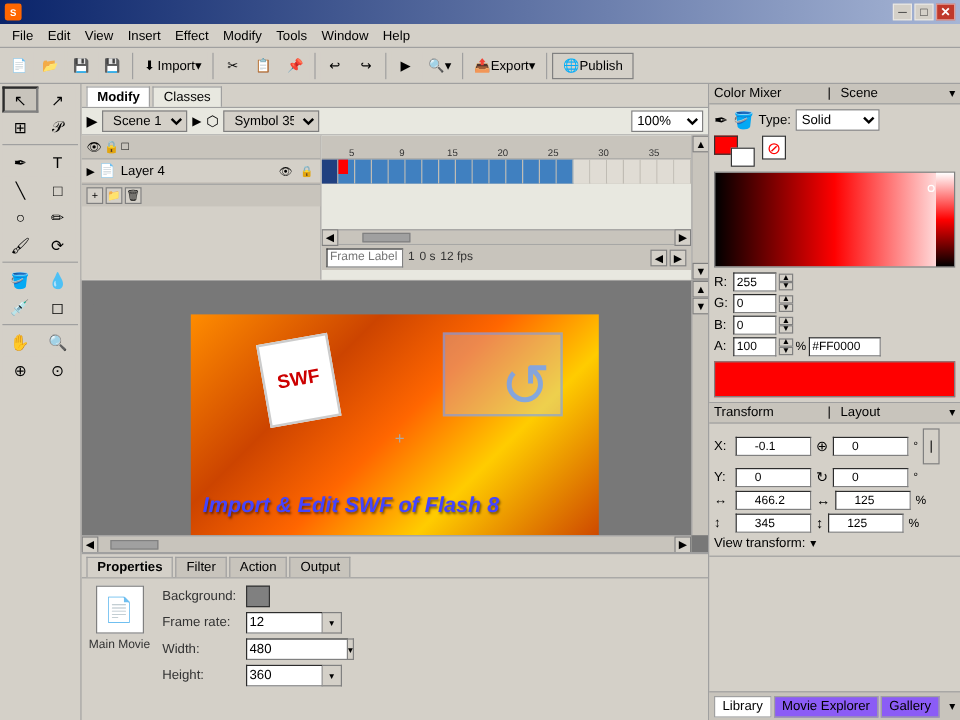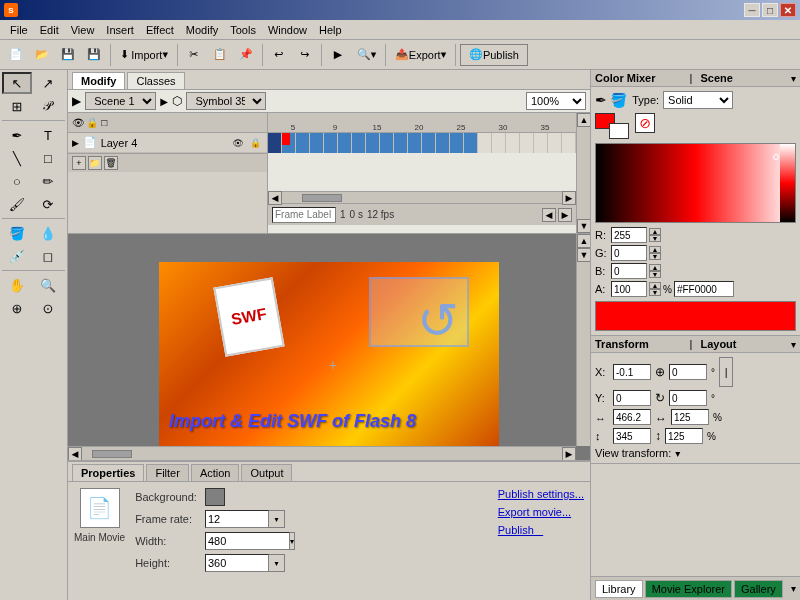--- a/index.html
+++ b/index.html
@@ -412,21 +412,21 @@
     .right-panel-header {
       display: flex;
       align-items: center;
       background: #c8c4bc;
       padding: 2px 4px;
       border-bottom: 1px solid #a0a0a0;
       gap: 4px;
     }
     .right-panel-title {
       font-size: 11px;
-      font-weight: bold;
+      font-weight: normal;
       flex: 1;
     }
     .right-panel-arrow { font-size: 10px; cursor: pointer; }
 
     
     .color-mixer-content {
       padding: 4px;
     }
     .color-mixer-top {
       display: flex;
@@ -497,37 +497,37 @@
       background: red;
       border: 1px solid #808080;
       margin-top: 4px;
     }
 
     
     .transform-content {
       padding: 4px;
     }
     .transform-label { font-size: 11px; width: 14px; }
-    .transform-input { width: 38px; height: 16px; border: 1px inset #808080; font-size: 10px; padding: 0 2px; }
+    .transform-input { width: 63px; height: 16px; border: 1px inset #808080; font-size: 10px; padding: 0 15px; }
     .transform-deg { font-size: 10px; }
 
     
     .right-panel-bottom {
       margin-top: auto;
       border-top: 1px solid #a0a0a0;
       height: 24px;
       display: flex;
       align-items: center;
       background: #c8c4bc;
       gap: 2px;
       padding: 2px 4px;
     }
     .bottom-tab {
       padding: 2px 6px;
-      background: #15803d;
+      background: #8b5cf6;
       border: 1px solid #a0a0a0;
       font-size: 11px;
       cursor: pointer;
     }
     .bottom-tab.active { background: white; }
 
     .frames-area {
       flex: 1;
       position: relative;
       overflow: hidden;
@@ -873,25 +873,20 @@
           <span></span>
 
           <span class="prop-field-label">Height:</span>
           <div class="prop-input-with-btn">
             <input class="prop-input" style="width: 64px;" value="360">
             <div class="prop-dropdown-btn">▾</div>
           </div>
           <span></span>
         </div>
 
-        <div class="prop-right-links">
-          <a class="prop-link">Publish settings...</a>
-          <a class="prop-link">Export movie...</a>
-          <a class="prop-link">Publish _</a>
-        </div>
       </div>
     </div>
   </div>
 
   <div class="right-panel">
 
     <div class="right-panel-section">
       <div class="right-panel-header">
         <span class="right-panel-title">Color Mixer</span>
         <span style="margin: 0 4px">|</span>

